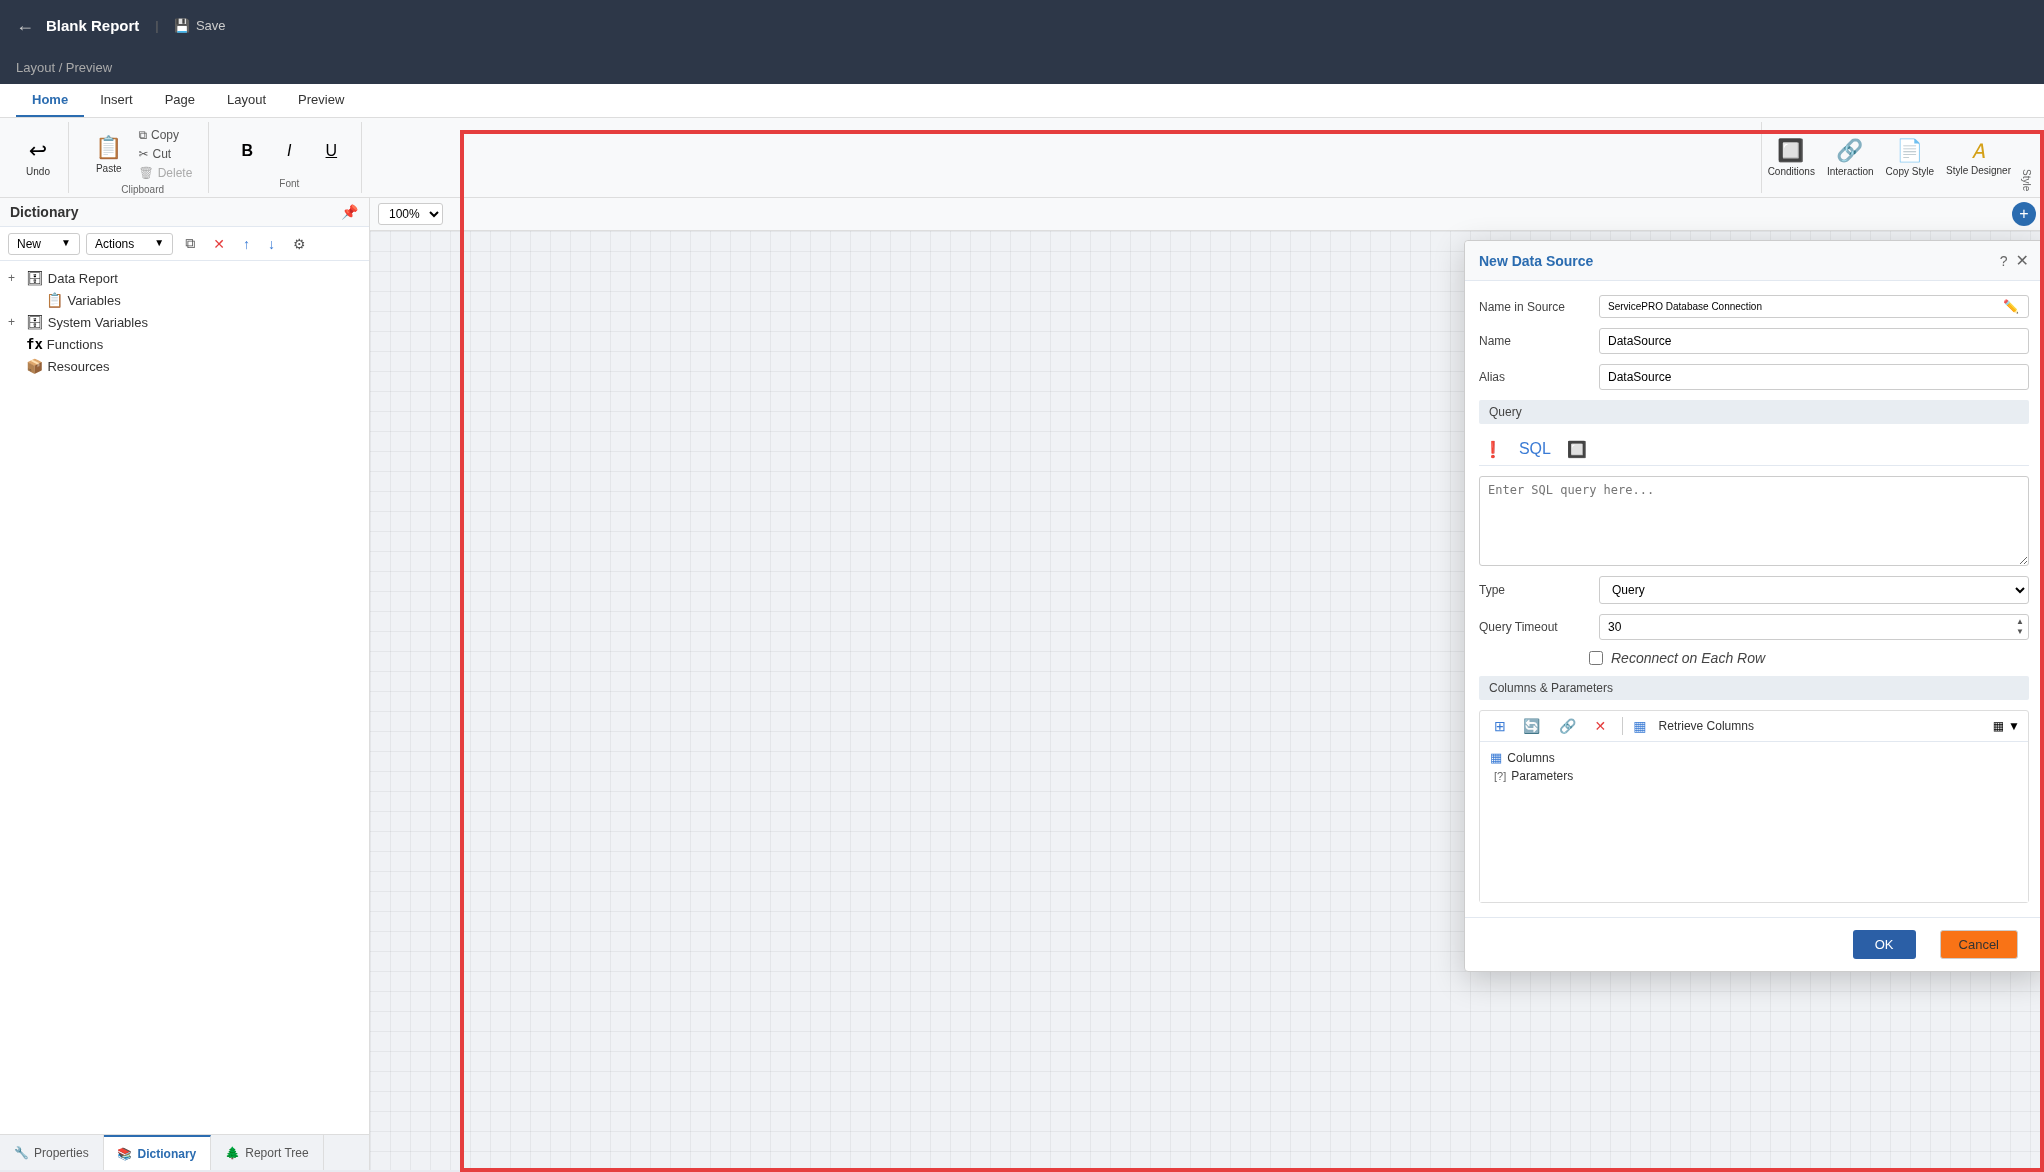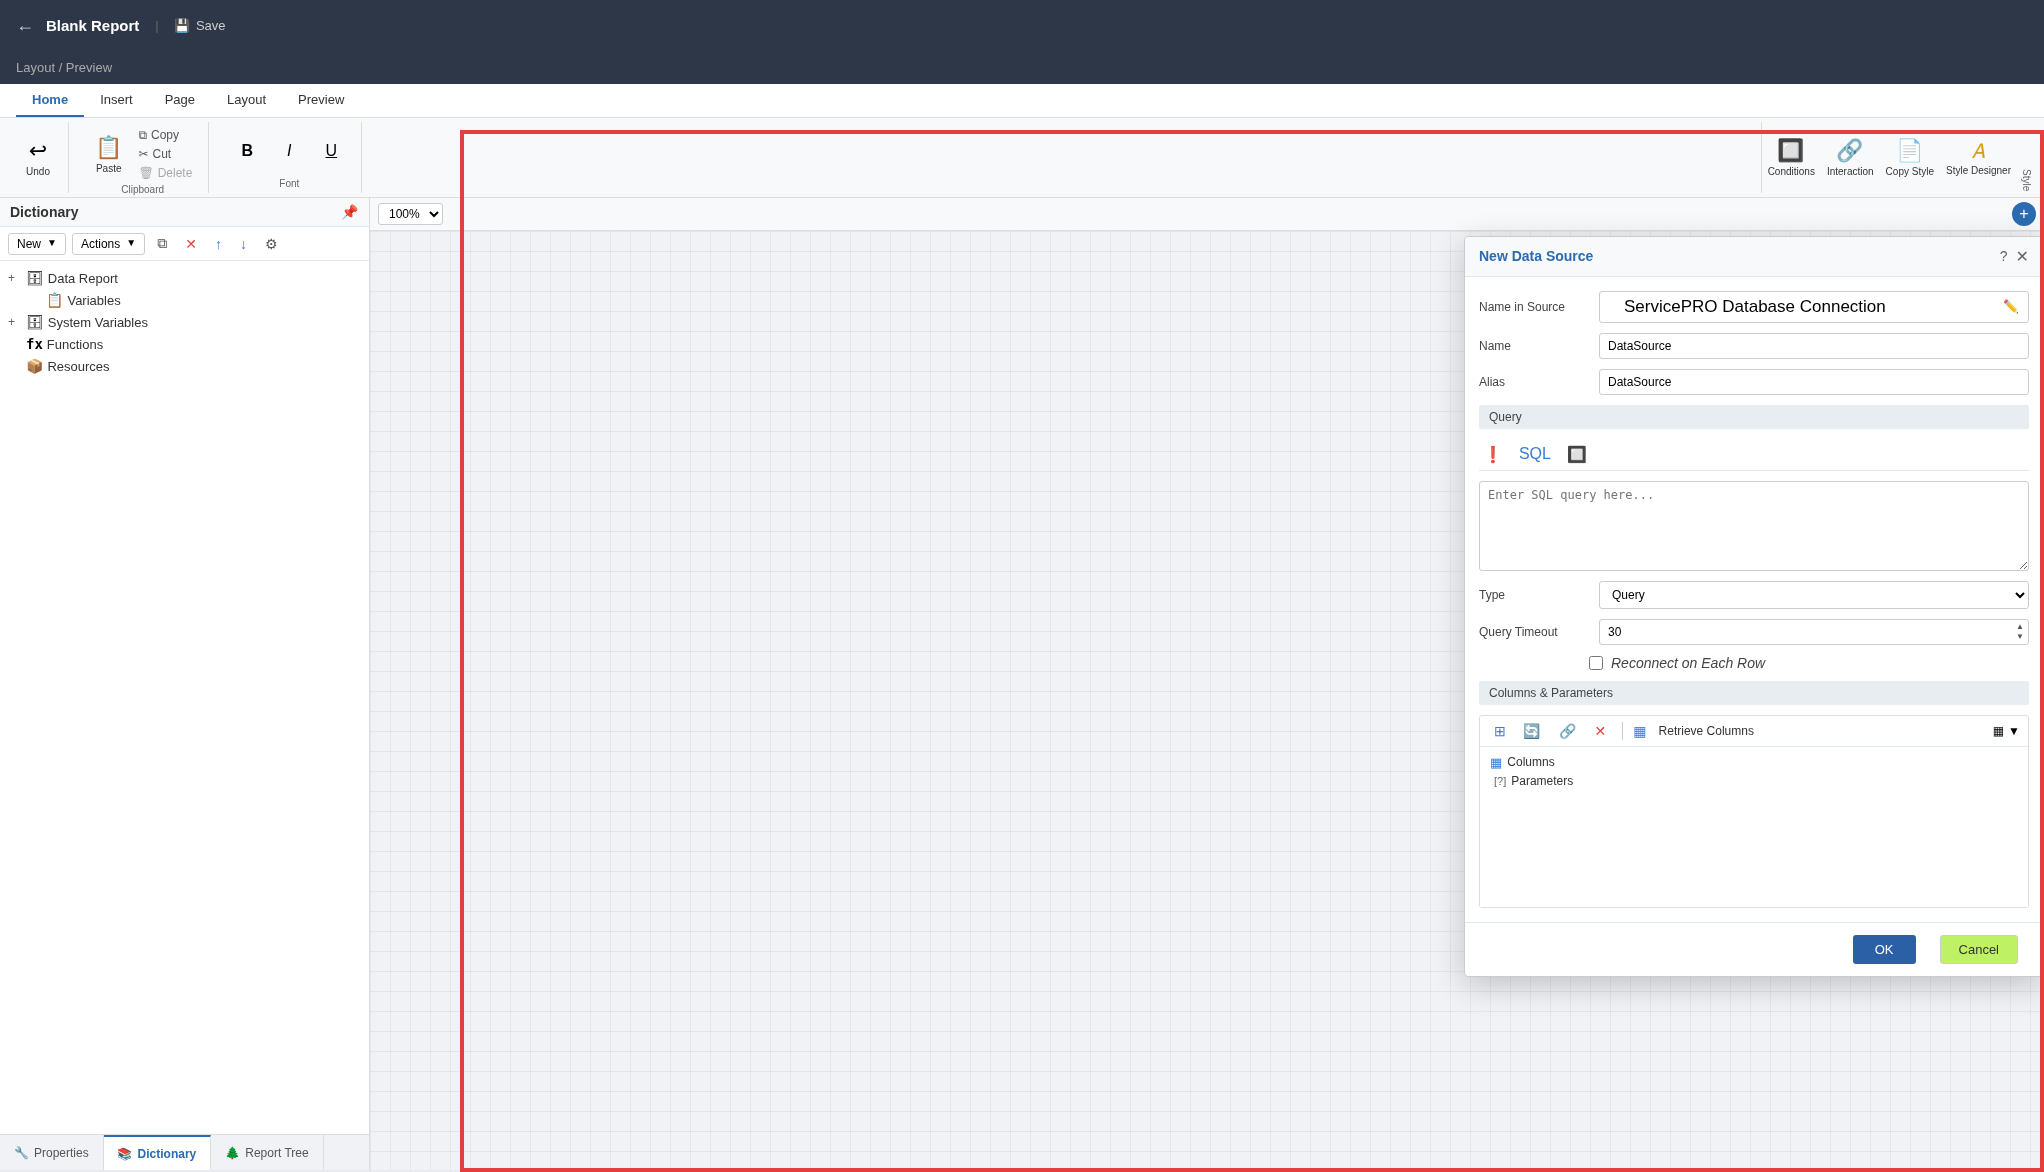--- a/index.html
+++ b/index.html
@@ -117,21 +117,21 @@
     .dict-pin { font-size: 14px; color: #888; cursor: pointer; }
     .dict-toolbar {
       display: flex;
       align-items: center;
       padding: 4px 8px;
       gap: 6px;
       border-bottom: 1px solid #e2e8f0;
     }
     .dict-btn {
       display: flex;
-      gap: 6px;
+      gap: 20px;
       padding: 3px 8px;
       border: 1px solid #ccc;
       background: #fff;
       border-radius: 3px;
       cursor: pointer;
       font-size: 12px;
     }
     .dict-icon-btn {
       padding: 3px 5px;
       border: 1px solid transparent;
@@ -453,21 +453,21 @@
     .btn-ok {
       background: #2b5fa6;
       color: #fff;
       border: none;
       border-radius: 3px;
       padding: 6px 22px;
       font-size: 13px;
       cursor: pointer;
     }
     .btn-cancel {
-      background: #bef264;
+      background: #f97316;
       color: #333;
       border: 1px solid #ccc;
       border-radius: 3px;
       padding: 6px 18px;
       font-size: 13px;
       cursor: pointer;
     }
 
     
     .layout-bar {
@@ -672,21 +672,21 @@
       <div class="modal-header-actions">
         <span class="modal-help">?</span>
         <span class="modal-close">✕</span>
       </div>
     </div>
     <div class="modal-body">
 
       <div class="form-row">
         <span class="form-label">Name in Source</span>
         <div class="form-input-with-icon">
-          <input type="text" class="form-input" value="ServicePRO Database Connection" style="border: none; flex: 1 1 0%; padding: 5px 8px; font-size: 17px; outline: none; margin-left: 16px;">
+          <input type="text" class="form-input" value="ServicePRO Database Connection" style="border: none; flex: 1 1 0%; padding: 5px 8px; font-size: 10px; outline: none;">
           <span class="form-input-icon">✏️</span>
         </div>
       </div>
 
       <div class="form-row">
         <span class="form-label">Name</span>
         <input type="text" class="form-input" value="DataSource" style="">
       </div>
 
       <div class="form-row">

